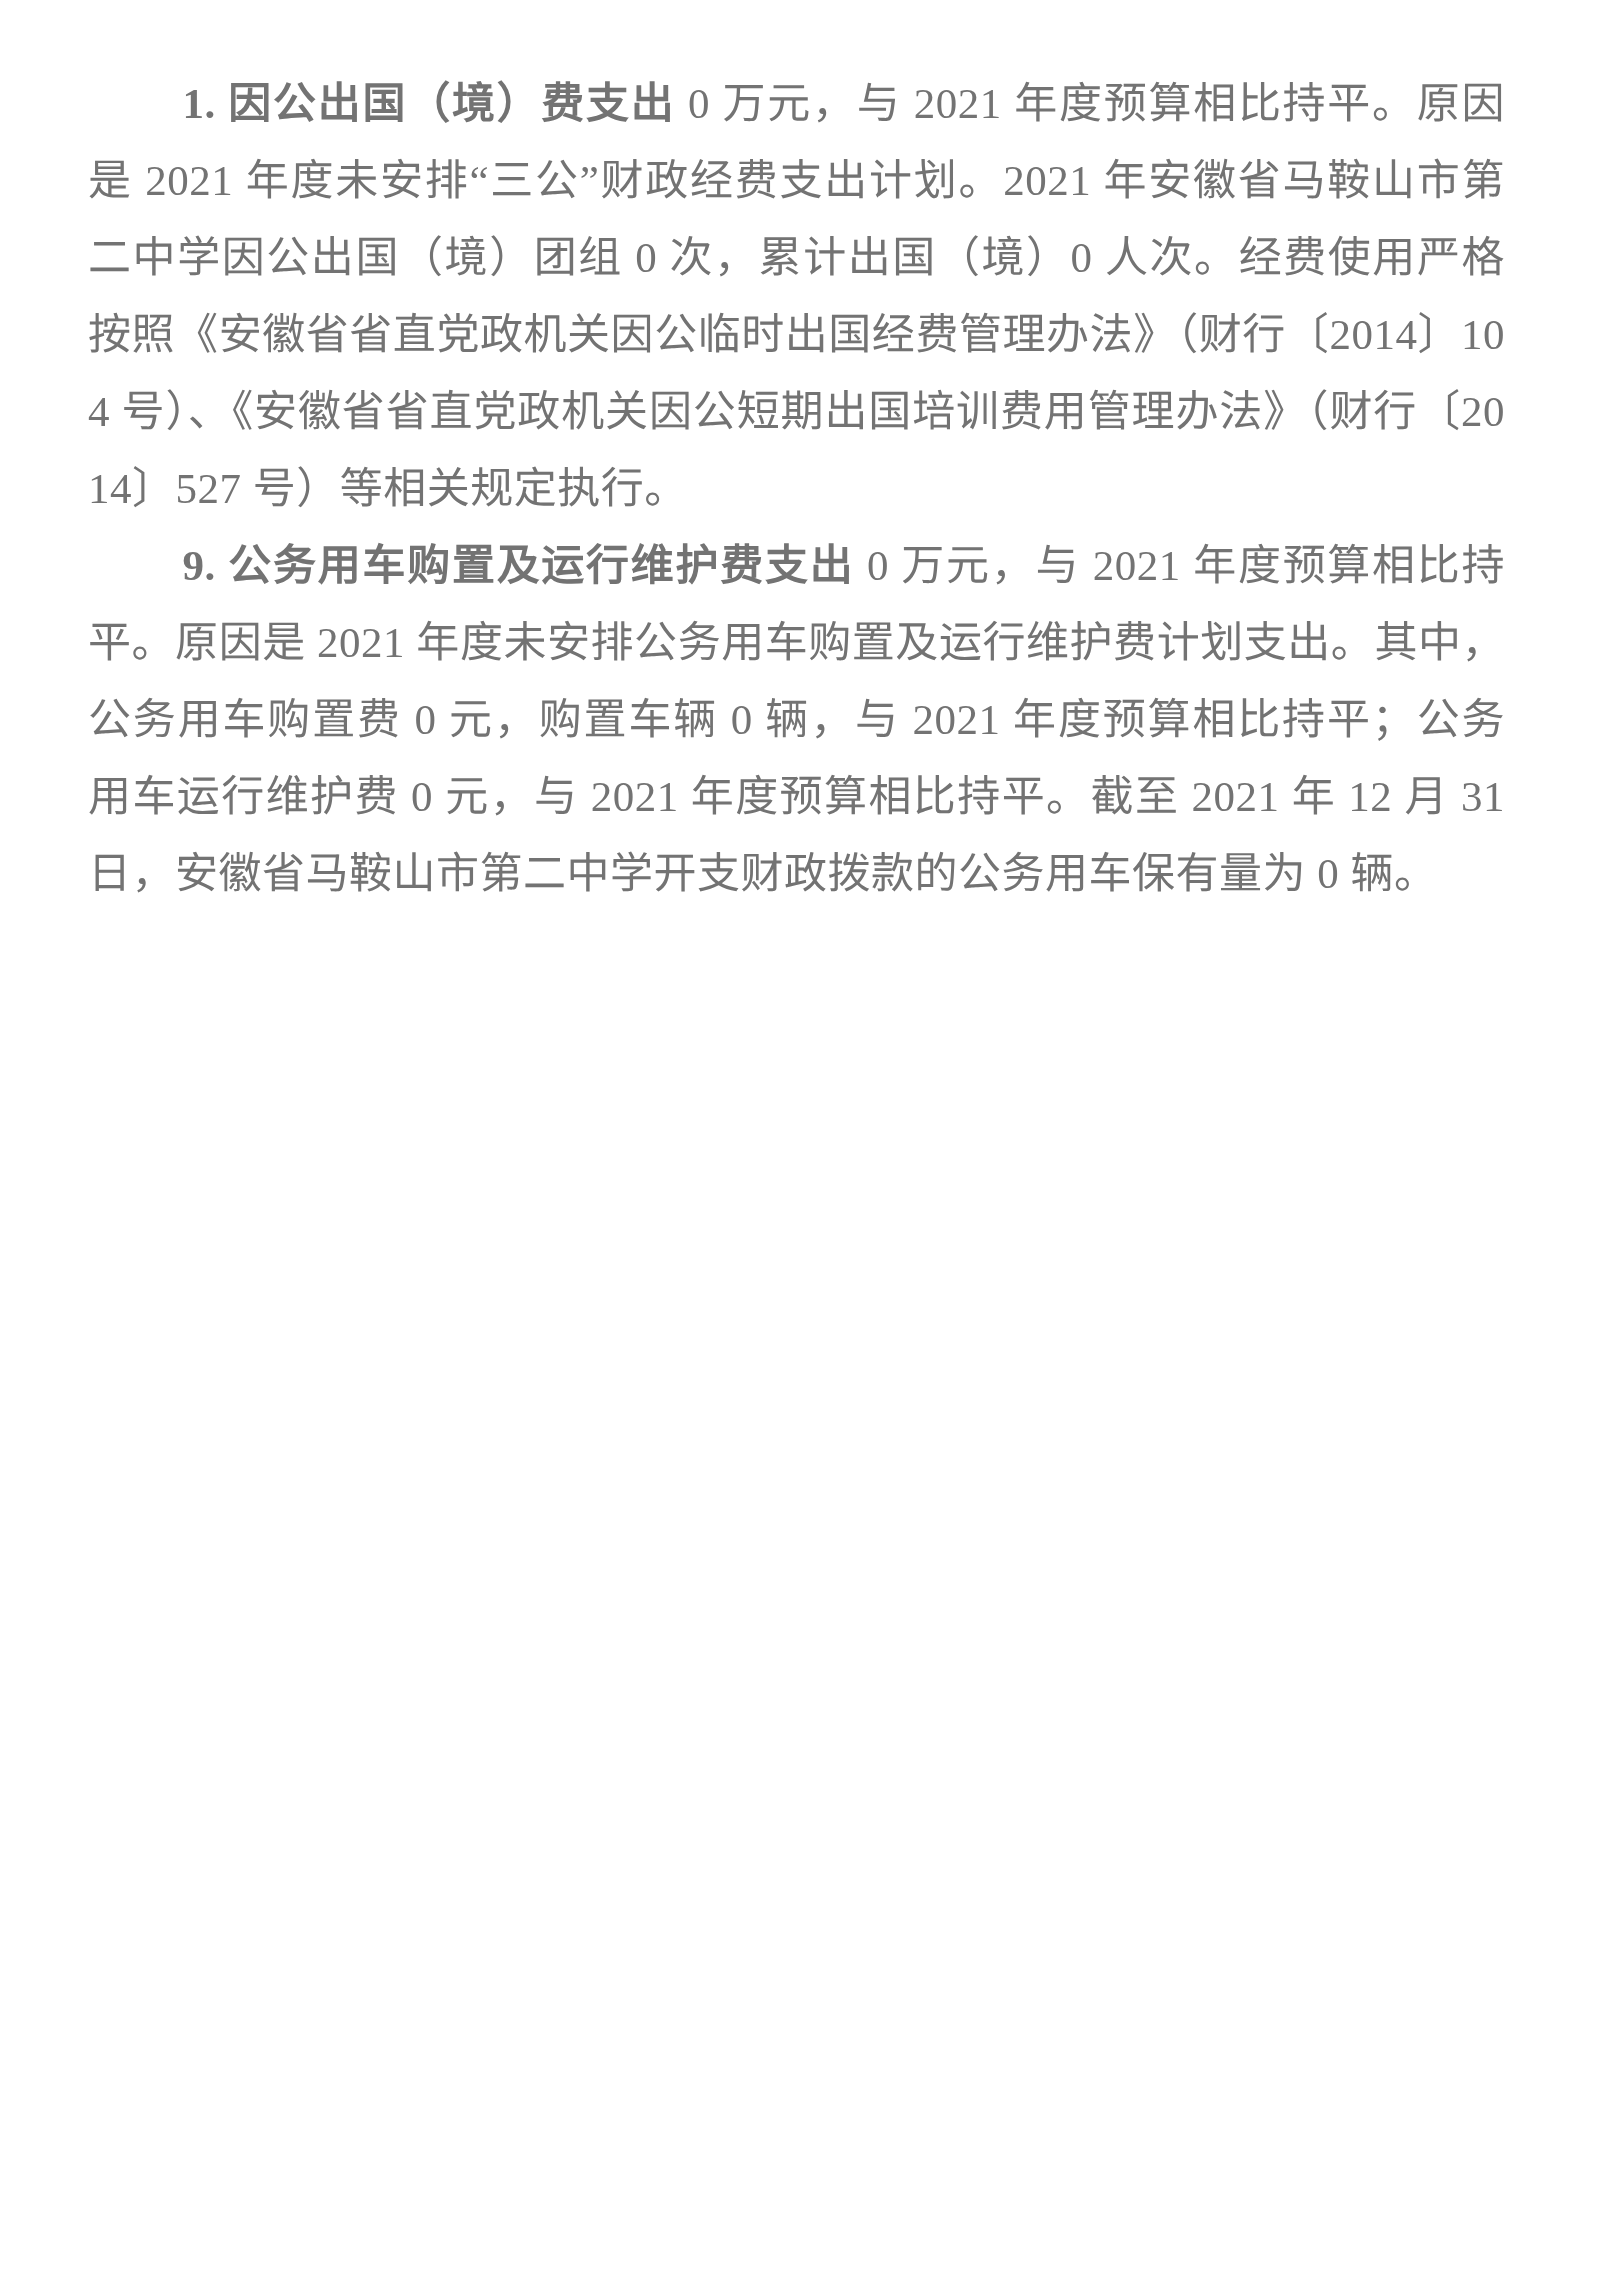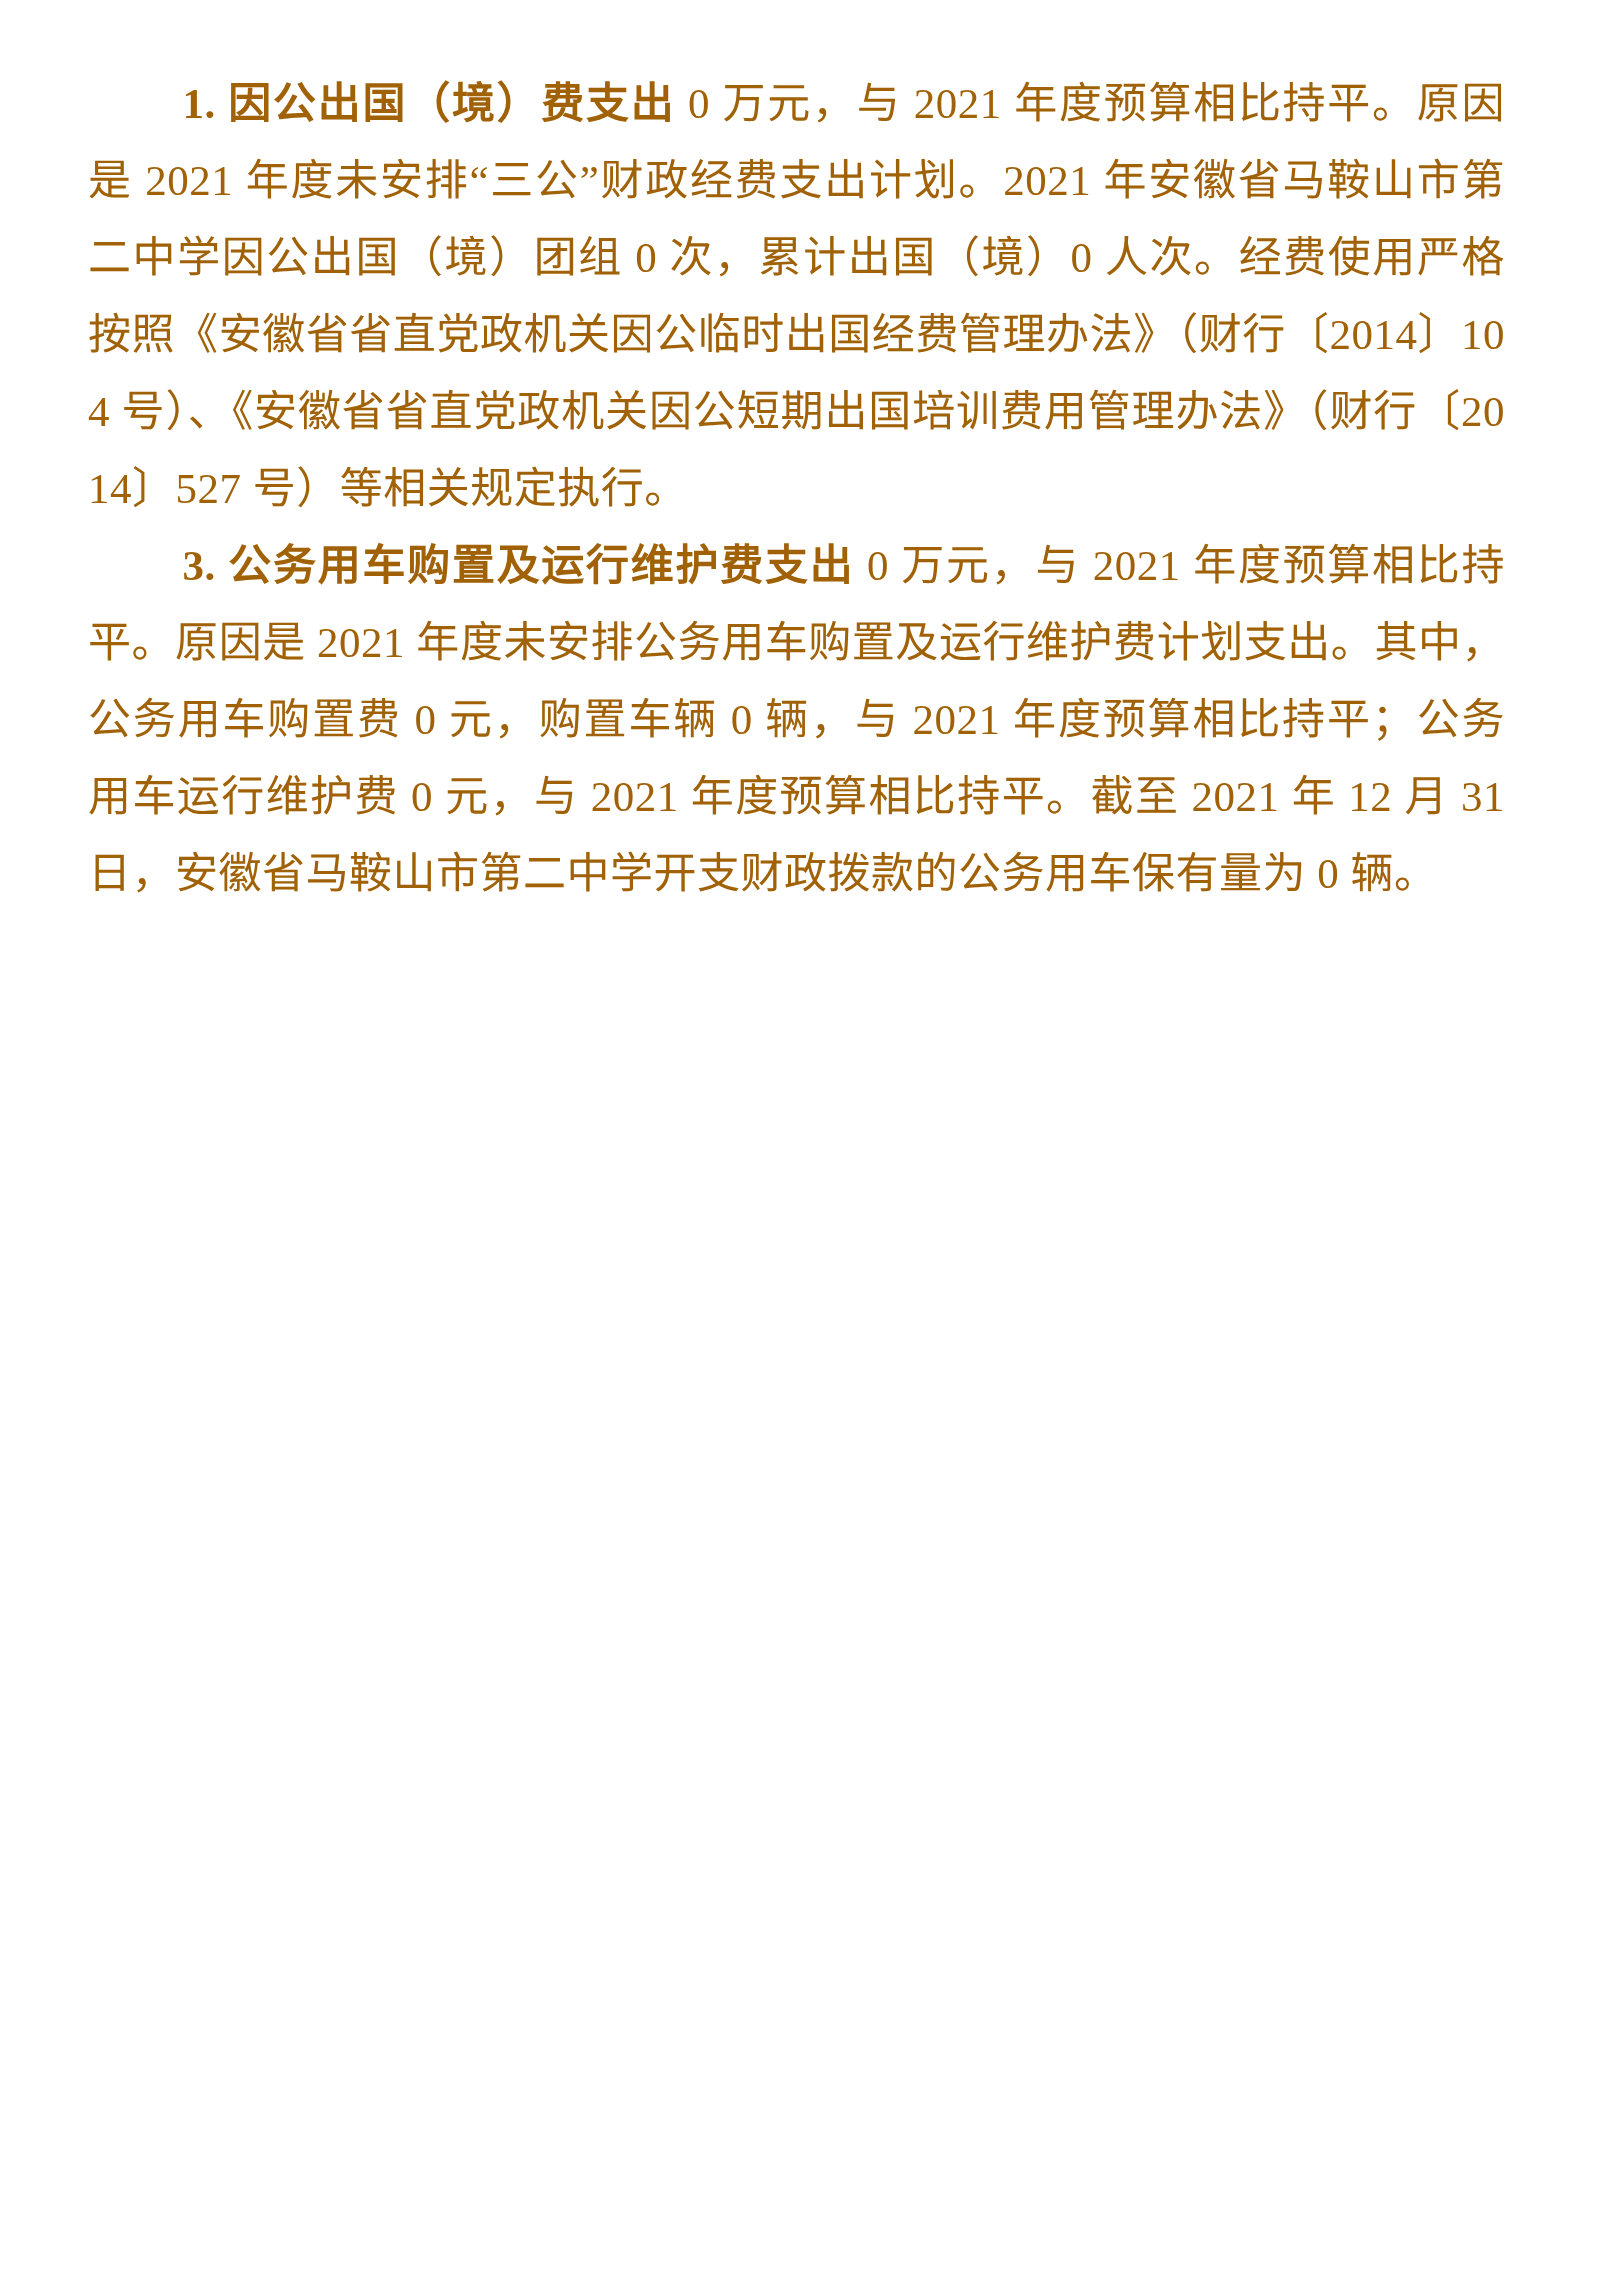--- a/index.html
+++ b/index.html
@@ -22,21 +22,21 @@
     width: 1417px;
     color: #000000;
   }
   .para {
     margin: 0;
     font-size: 43px;
     line-height: 77px;
     text-align: justify;
     text-justify: inter-ideograph;
     text-indent: 2.2em;
-    color: #a16207;
+    color: #737373;
     letter-spacing: 0.5px;
     word-break: break-all;
   }
   .para .heading {
     font-weight: bold;
   }
   .para .body-text {
     font-weight: normal;
   }
 </style>
@@ -45,18 +45,18 @@
 
 <div class="page">
   <div class="content">
 
     <p class="para">
       <span class="heading">1. 因公出国（境）费支出</span><span class="body-text"> 0 万元，与 2021 年度预算相比持平。原因是 2021 年度未安排“三公”财政经费支出计划。2021 年安徽省马鞍山市第二中学因公出国（境）团组 0 次，累计出国（境）0 人次。经费使用严格按照《安徽省省直党政机关因公临时出国经费管理办法》（财行〔2014〕104 号）、《安徽省省直党政机关因公短期出国培训费用管理办法》（财行〔2014〕527 号）等相关规定执行。</span>
     </p>
 
 
     <p class="para">
-      <span class="heading">3. 公务用车购置及运行维护费支出</span><span class="body-text"> 0 万元，与 2021 年度预算相比持平。原因是 2021 年度未安排公务用车购置及运行维护费计划支出。其中，公务用车购置费 0 元，购置车辆 0 辆，与 2021 年度预算相比持平；公务用车运行维护费 0 元，与 2021 年度预算相比持平。截至 2021 年 12 月 31 日，安徽省马鞍山市第二中学开支财政拨款的公务用车保有量为 0 辆。</span>
+      <span class="heading">9. 公务用车购置及运行维护费支出</span><span class="body-text"> 0 万元，与 2021 年度预算相比持平。原因是 2021 年度未安排公务用车购置及运行维护费计划支出。其中，公务用车购置费 0 元，购置车辆 0 辆，与 2021 年度预算相比持平；公务用车运行维护费 0 元，与 2021 年度预算相比持平。截至 2021 年 12 月 31 日，安徽省马鞍山市第二中学开支财政拨款的公务用车保有量为 0 辆。</span>
     </p>
 
   </div>
 </div>
 
 
 </body></html>

